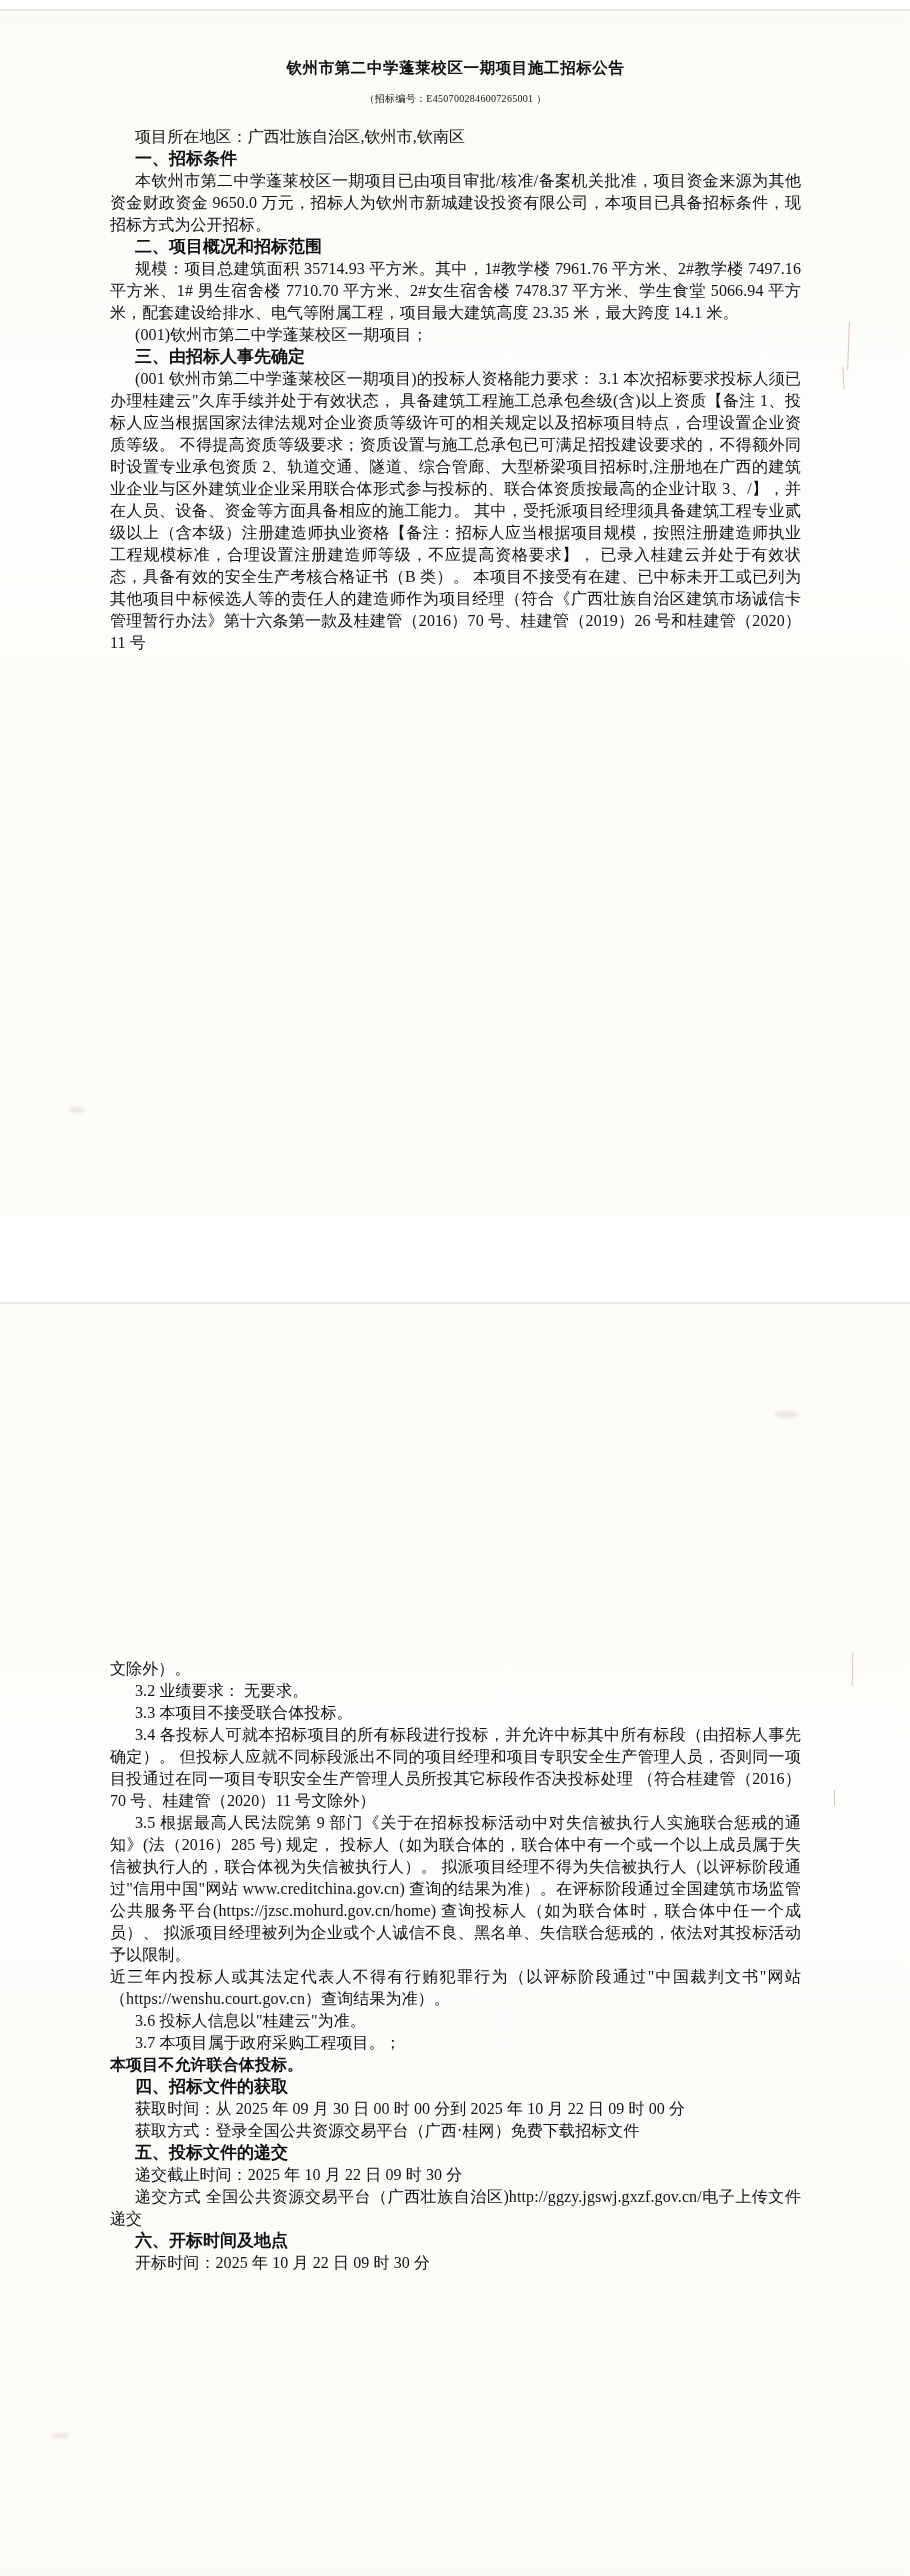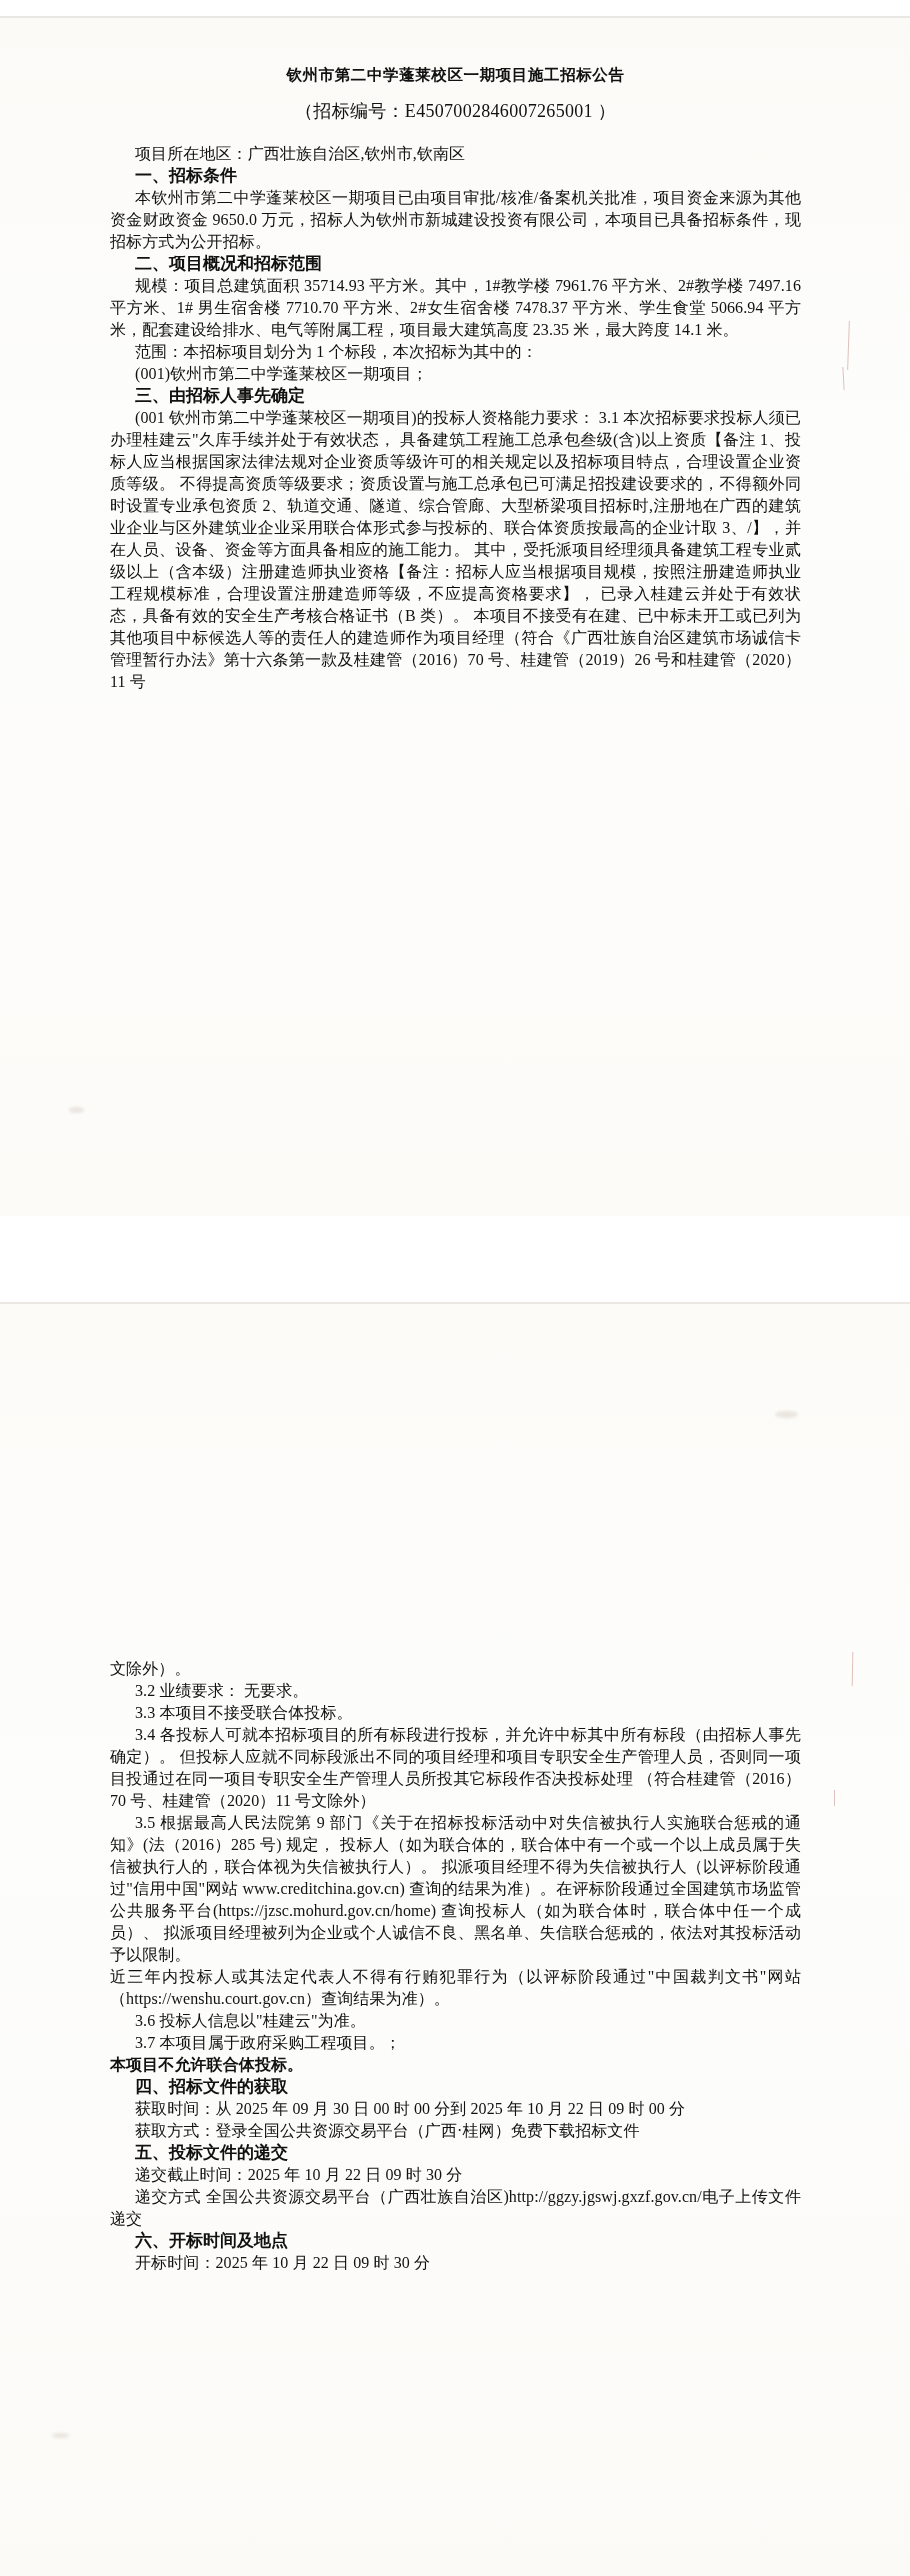--- a/index.html
+++ b/index.html
@@ -20,21 +20,21 @@
     overflow: hidden;
   }
   
   .sheet {
     position: absolute;
     left: 0;
     width: 910px;
     background: #fdfcfa;
   }
   .sheet-1 {
-    top: 16px;
+    top: 9px;
     height: 1216px;
     background: linear-gradient(180deg,#fbfaf7 0%, #fdfdfb 35%, #fcfbf8 100%);
   }
   .sheet-gap {
     position: absolute;
     left: 0;
     top: 1216px;
     width: 910px;
     height: 86px;
     background: #ffffff;
@@ -61,21 +61,21 @@
   }
   .doc-title {
     text-align: center;
     font-size: 15.5px;
     font-weight: bold;
     letter-spacing: 0.6px;
     font-family: "Liberation Serif", "DejaVu Serif", serif;
   }
   .doc-subtitle {
     text-align: center;
-    font-size: 18px;
+    font-size: 10px;
     margin-top: 12.6px;
     letter-spacing: 0.3px;
   }
   p.para {
     font-size: 16px;
     line-height: 22px;
     margin: 0;
     text-align: justify;
     text-justify: inter-ideograph;
     letter-spacing: 0.1px;
@@ -131,21 +131,20 @@
 
       <div style="height: 20.7px;"></div>
 
       <p class="para indent2">项目所在地区：广西壮族自治区,钦州市,钦南区</p>
 
       <p class="heading blk">一、招标条件</p>
       <p class="para indent2">本钦州市第二中学蓬莱校区一期项目已由项目审批/核准/备案机关批准，项目资金来源为其他资金财政资金 9650.0 万元，招标人为钦州市新城建设投资有限公司，本项目已具备招标条件，现招标方式为公开招标。</p>
 
       <p class="heading blk">二、项目概况和招标范围</p>
       <p class="para indent2">规模：项目总建筑面积 35714.93 平方米。其中，1#教学楼 7961.76 平方米、2#教学楼 7497.16 平方米、1# 男生宿舍楼 7710.70 平方米、2#女生宿舍楼 7478.37 平方米、学生食堂 5066.94 平方米，配套建设给排水、电气等附属工程，项目最大建筑高度 23.35 米，最大跨度 14.1 米。</p>
-      <p class="para indent2 blk">范围：本招标项目划分为 1 个标段，本次招标为其中的：</p>
       <p class="para indent2 blk">(001)钦州市第二中学蓬莱校区一期项目；</p>
 
       <p class="heading blk">三、由招标人事先确定</p>
       <p class="para indent2">(001 钦州市第二中学蓬莱校区一期项目)的投标人资格能力要求： 3.1 本次招标要求投标人须已办理桂建云"久库手续并处于有效状态， 具备建筑工程施工总承包叁级(含)以上资质【备注 1、投标人应当根据国家法律法规对企业资质等级许可的相关规定以及招标项目特点，合理设置企业资质等级。 不得提高资质等级要求；资质设置与施工总承包已可满足招投建设要求的，不得额外同时设置专业承包资质 2、轨道交通、隧道、综合管廊、大型桥梁项目招标时,注册地在广西的建筑业企业与区外建筑业企业采用联合体形式参与投标的、联合体资质按最高的企业计取 3、/】，并在人员、设备、资金等方面具备相应的施工能力。 其中，受托派项目经理须具备建筑工程专业贰级以上（含本级）注册建造师执业资格【备注：招标人应当根据项目规模，按照注册建造师执业工程规模标准，合理设置注册建造师等级，不应提高资格要求】， 已录入桂建云并处于有效状态，具备有效的安全生产考核合格证书（B 类）。 本项目不接受有在建、已中标未开工或已列为其他项目中标候选人等的责任人的建造师作为项目经理（符合《广西壮族自治区建筑市场诚信卡管理暂行办法》第十六条第一款及桂建管（2016）70 号、桂建管（2019）26 号和桂建管（2020）11 号</p>
 
     </div>
   </div>
 
   <div class="sheet-gap"></div>
 

